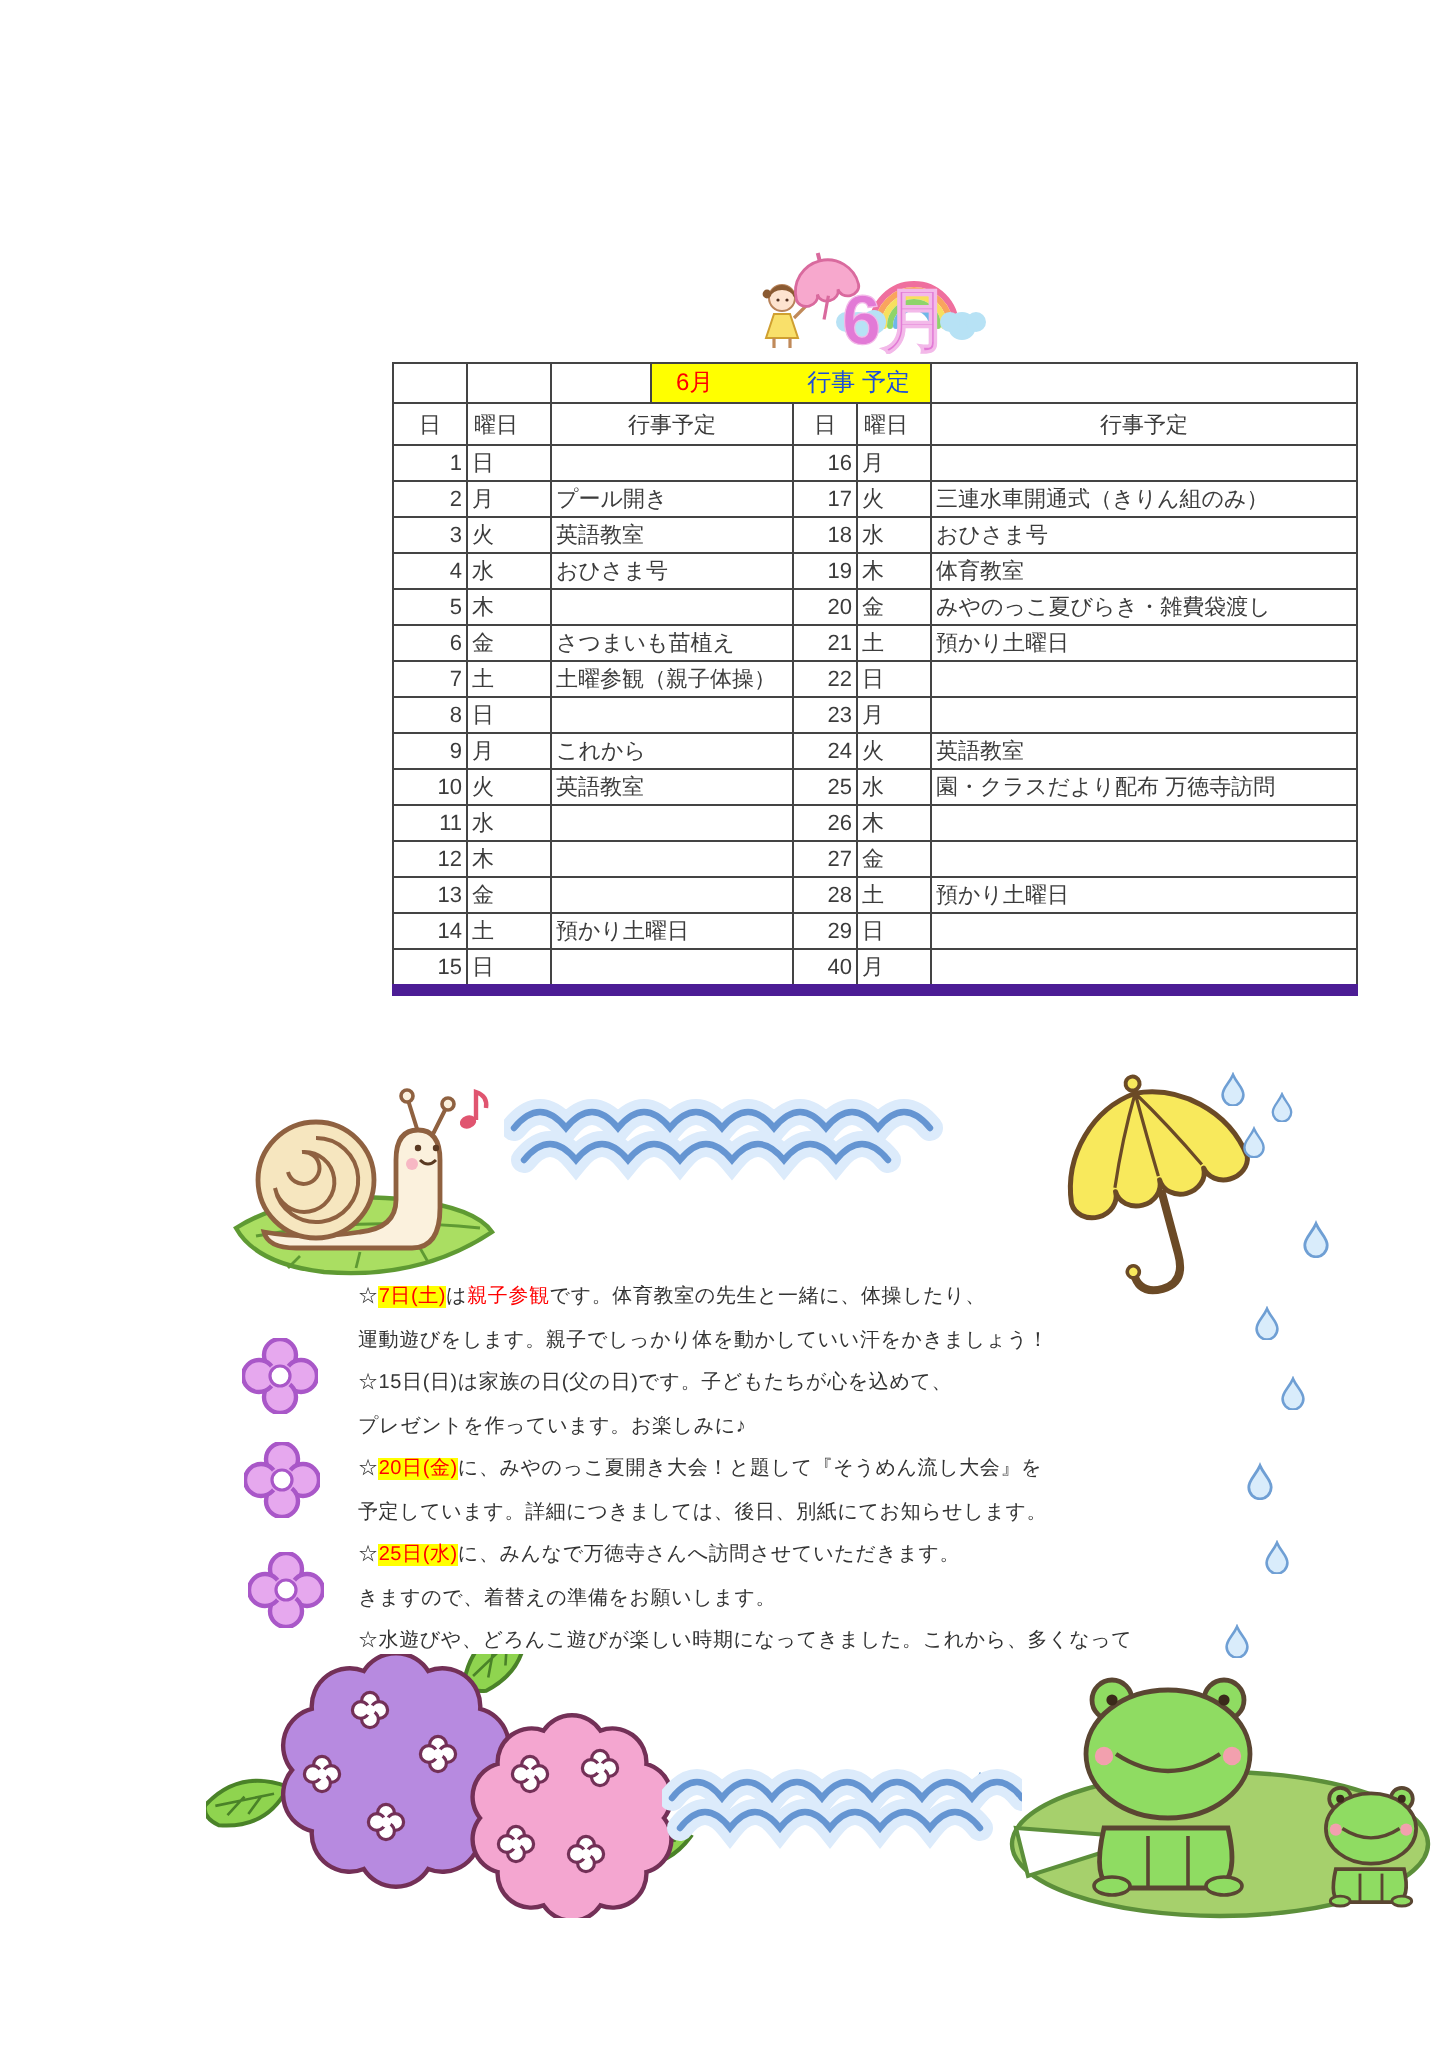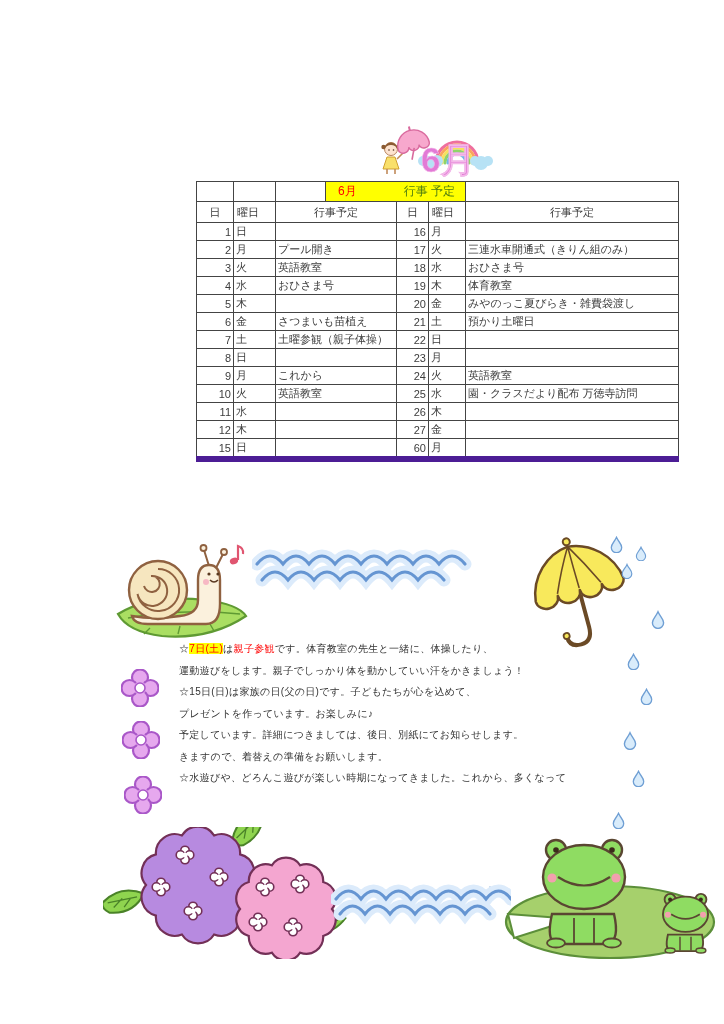--- a/index.html
+++ b/index.html
@@ -16,21 +16,21 @@
   table.cal tr.hdr-row td.h-week{text-align:left;padding-left:3px;}
   table.cal tbody td{height:17px;}
   td.c-day{text-align:right;padding-right:3px;}
   td.c-week{text-align:left;padding-left:3px;}
   td.c-event{text-align:left;padding-left:4px;}
   table.cal tbody tr:last-child td{border-bottom:6px solid #4c1d95;}
   .title-yellow{background:#ffff00;}
   .title-flex{display:flex;justify-content:space-between;align-items:center;padding:0 8px 0 10px;
               font-size:12px;}
   .title-month{color:#ff0000;}
-  .title-label{color:#4d7c0f;}
+  .title-label{color:#1d4ed8;}
 
   
   .notes{position:absolute;left:131px;top:638px;font-size:10px;line-height:21.5px;
          color:#333;letter-spacing:.3px;}
   .note-line{white-space:pre;height:21.5px;}
   .seg-hl{background:#ffff00;color:#ff0000;}
   .seg-red{color:#ff0000;}
 
   .abs{position:absolute;}
 </style>
@@ -202,24 +202,40 @@
         </tr>
         <tr>
           <td class="c-day">12</td>
           <td class="c-week">木</td>
           <td class="c-event" colspan="2"></td>
           <td class="c-day">27</td>
           <td class="c-week">金</td>
           <td class="c-event"></td>
         </tr>
         <tr>
+          <td class="c-day">13</td>
+          <td class="c-week">金</td>
+          <td class="c-event" colspan="2"></td>
+          <td class="c-day">28</td>
+          <td class="c-week">土</td>
+          <td class="c-event">預かり土曜日</td>
+        </tr>
+        <tr>
+          <td class="c-day">14</td>
+          <td class="c-week">土</td>
+          <td class="c-event" colspan="2">預かり土曜日</td>
+          <td class="c-day">29</td>
+          <td class="c-week">日</td>
+          <td class="c-event"></td>
+        </tr>
+        <tr>
           <td class="c-day">15</td>
           <td class="c-week">日</td>
           <td class="c-event" colspan="2"></td>
-          <td class="c-day">60</td>
+          <td class="c-day">40</td>
           <td class="c-week">月</td>
           <td class="c-event"></td>
         </tr>
       </tbody>
   </table>
 
   <svg class="abs" style="left:62px;top:536px" width="145" height="110" viewBox="0 0 145 110">
     <path d="M8,78 Q40,58 95,64 Q128,68 136,80 Q100,104 52,100 Q18,96 8,78 Z" fill="#aade62" stroke="#5f9a33" stroke-width="2.2"></path>
     <path d="M18,82 Q72,72 130,78" fill="none" stroke="#5f9a33" stroke-width="1.6"></path>
     <path d="M40,92 L34,98 M70,90 L68,98 M100,88 L104,95" stroke="#5f9a33" stroke-width="1.4"></path>
@@ -320,21 +336,23 @@
     </g>
     <circle cx="19" cy="19" r="6.5" fill="#e6a8ee"></circle>
     <circle cx="19" cy="19" r="5" fill="#ffffff" stroke="#a957c8" stroke-width="1.6"></circle>
   </svg>
 
   <div class="notes">
       <div class="note-line"><span class="seg-plain">☆</span><span class="seg-hl">7日(土)</span><span class="seg-plain">は</span><span class="seg-red">親子参観</span><span class="seg-plain">です。体育教室の先生と一緒に、体操したり、</span></div>
       <div class="note-line"><span class="seg-plain">運動遊びをします。親子でしっかり体を動かしていい汗をかきましょう！</span></div>
       <div class="note-line"><span class="seg-plain">☆15日(日)は家族の日(父の日)です。子どもたちが心を込めて、</span></div>
       <div class="note-line"><span class="seg-plain">プレゼントを作っています。お楽しみに♪</span></div>
+      <div class="note-line"><span class="seg-plain">☆</span><span class="seg-hl">20日(金)</span><span class="seg-plain">に、みやのっこ夏開き大会！と題して『そうめん流し大会』を</span></div>
       <div class="note-line"><span class="seg-plain">予定しています。詳細につきましては、後日、別紙にてお知らせします。</span></div>
+      <div class="note-line"><span class="seg-plain">☆</span><span class="seg-hl">25日(水)</span><span class="seg-plain">に、みんなで万徳寺さんへ訪問させていただきます。</span></div>
       <div class="note-line"><span class="seg-plain">きますので、着替えの準備をお願いします。</span></div>
       <div class="note-line"><span class="seg-plain">☆水遊びや、どろんこ遊びが楽しい時期になってきました。これから、多くなって</span></div>
     </div>
 
   <svg class="abs" style="left:55px;top:827px" width="250" height="132" viewBox="0 0 250 132">
     <defs>
       <g id="floret">
         <g fill="#ffffff" stroke="#733057" stroke-width="1.6">
           <circle cx="0" cy="-4.6" r="4.2"></circle>
             <circle cx="4.6" cy="0" r="4.2"></circle>

